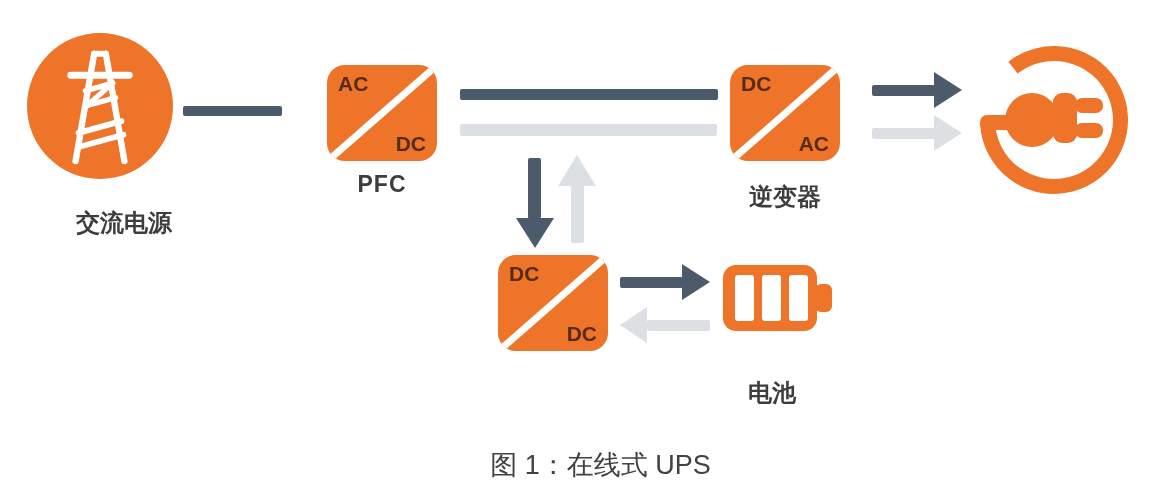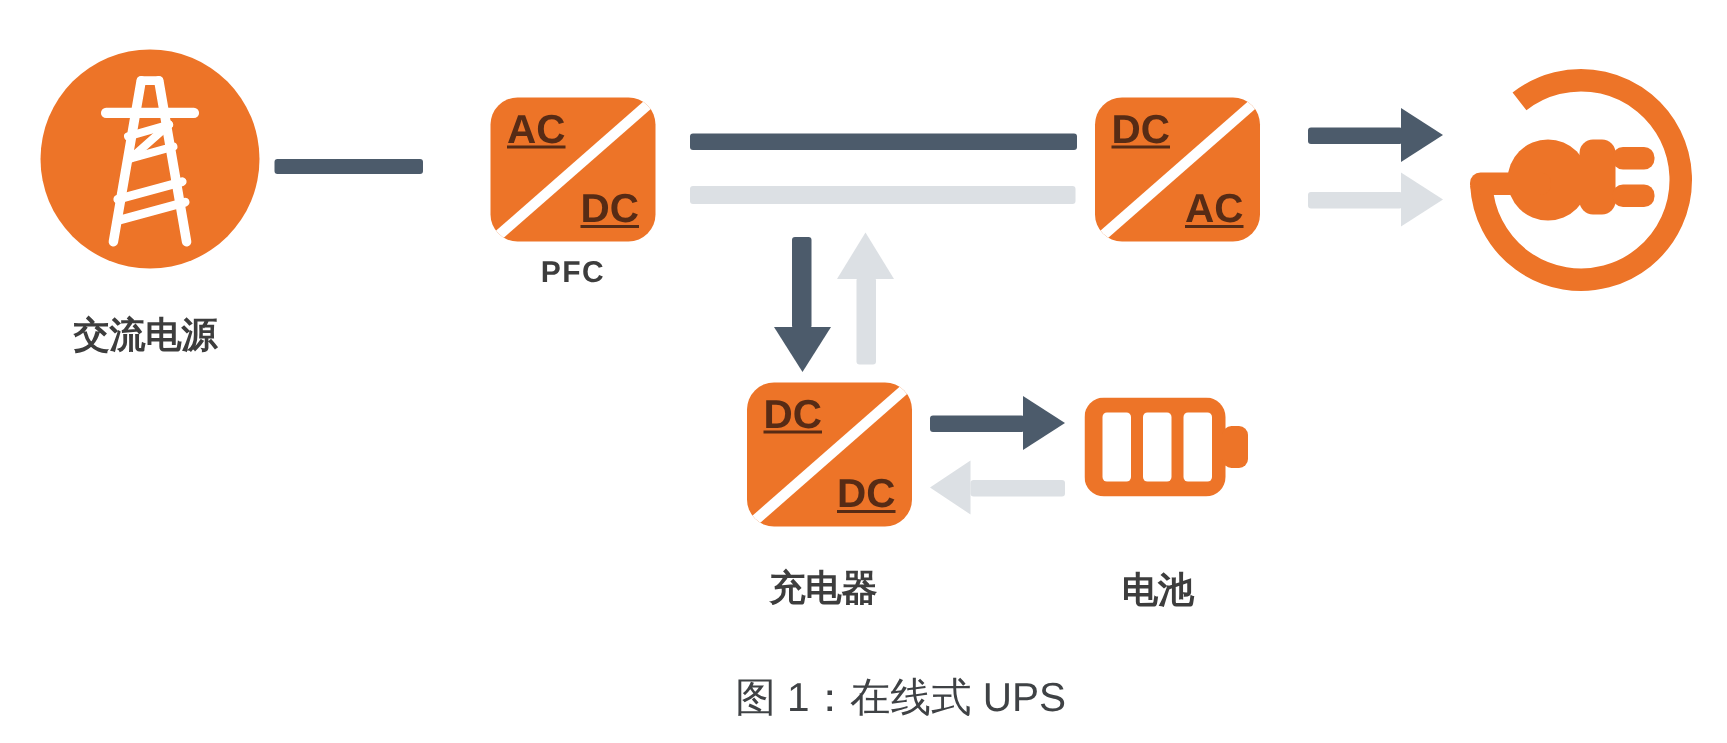--- a/index.html
+++ b/index.html
@@ -17,29 +17,29 @@
     background:var(--orange);display:flex;align-items:center;justify-content:center;
   }
   .tower path{stroke:#fff;fill:none;stroke-linecap:round;stroke-linejoin:round;}
   
   .conv{
     position:absolute;width:110px;height:96px;border-radius:18px;
     background:var(--orange);overflow:hidden;
   }
   .conv .diag{position:absolute;left:0;top:0;width:100%;height:100%;}
   .conv .diag line{stroke:#fff;stroke-width:7;}
-  .bt{position:absolute;font-size:27px;font-weight:700;color:var(--box-text);line-height:1.1;text-decoration:underline;}
+  .bt{position:absolute;font-size:21px;font-weight:700;color:var(--box-text);line-height:1.1;}
   .bt.tl{left:11px;top:7px;}
   .bt.br{right:11px;bottom:6px;}
   
   .label{
     position:absolute;text-align:center;font-size:24px;font-weight:700;
     color:var(--label);white-space:nowrap;
   }
-  .label.latin{font-size:20px;letter-spacing:1px;}
+  .label.latin{font-size:23px;letter-spacing:1px;}
   .caption{
     position:absolute;left:25px;top:447px;width:1151px;text-align:center;
     font-size:27px;font-weight:400;color:var(--caption);white-space:nowrap;
   }
   
   .ln{position:absolute;border-radius:2px;}
   .bg-dark{background:var(--dark);}
   .bg-light{background:var(--light);}
   
   .tri{position:absolute;width:0;height:0;}
@@ -65,21 +65,21 @@
       <path d="M69 119 L50 9" stroke-width="6.5"></path>
       <path d="M38 9 L50 9" stroke-width="6"></path>
       <path d="M14 31 L74 31" stroke-width="7"></path>
       <path d="M29 47 L57 39" stroke-width="5.5"></path>
       <path d="M57 39 L31 62" stroke-width="5.5"></path>
       <path d="M31 62 L60 54" stroke-width="5.5"></path>
       <path d="M22 90 L66 78" stroke-width="6"></path>
       <path d="M24 104 L68 92" stroke-width="6"></path>
     </svg>
   </div>
-  <div class="label" style="left:22px;top:207px;width:150px;">交流电源</div>
+  <div class="label" style="left:22px;top:207px;width:150px;text-align:right;">交流电源</div>
 
   <div class="ln bg-dark" style="left:183px;top:106px;width:99px;height:10px;"></div>
 
   <div class="conv" style="left:327px;top:65px;">
     <svg class="diag" viewBox="0 0 110 96" preserveAspectRatio="none">
         <line x1="3" y1="94" x2="108" y2="2"></line>
       </svg>
     <span class="bt tl">AC</span>
     <span class="bt br">DC</span>
   </div>
@@ -88,20 +88,21 @@
   <div class="ln bg-dark" style="left:460px;top:89px;width:258px;height:11px;"></div>
   <div class="ln bg-light" style="left:460px;top:124px;width:257px;height:12px;"></div>
 
   <div class="conv" style="left:730px;top:65px;">
     <svg class="diag" viewBox="0 0 110 96" preserveAspectRatio="none">
         <line x1="3" y1="94" x2="108" y2="2"></line>
       </svg>
     <span class="bt tl">DC</span>
     <span class="bt br">AC</span>
   </div>
+  <div class="label" style="left:730px;top:181px;width:110px;">逆变器</div>
 
   <div>
     <div class="ln bg-dark" style="left:872px;top:85px;width:63px;height:11px;"></div>
     <div class="tri r-dark" style="left:934px;top:72px;"></div>
   </div>
   <div>
     <div class="ln bg-light" style="left:872px;top:128px;width:63px;height:11px;"></div>
     <div class="tri r-light" style="left:934px;top:115px;"></div>
   </div>
 
@@ -123,21 +124,20 @@
     <div class="ln bg-light" style="left:571px;top:185px;width:13px;height:58px;"></div>
   </div>
 
   <div class="conv" style="left:498px;top:255px;">
     <svg class="diag" viewBox="0 0 110 96" preserveAspectRatio="none">
         <line x1="3" y1="94" x2="108" y2="2"></line>
       </svg>
     <span class="bt tl">DC</span>
     <span class="bt br">DC</span>
   </div>
-  <div class="label" style="left:494px;top:376px;width:110px;">充电器</div>
 
   <div>
     <div class="ln bg-dark" style="left:620px;top:277px;width:63px;height:11px;"></div>
     <div class="tri r-dark" style="left:682px;top:264px;"></div>
   </div>
   <div>
     <div class="tri l-light" style="left:620px;top:307px;"></div>
     <div class="ln bg-light" style="left:647px;top:320px;width:63px;height:11px;"></div>
   </div>
 

